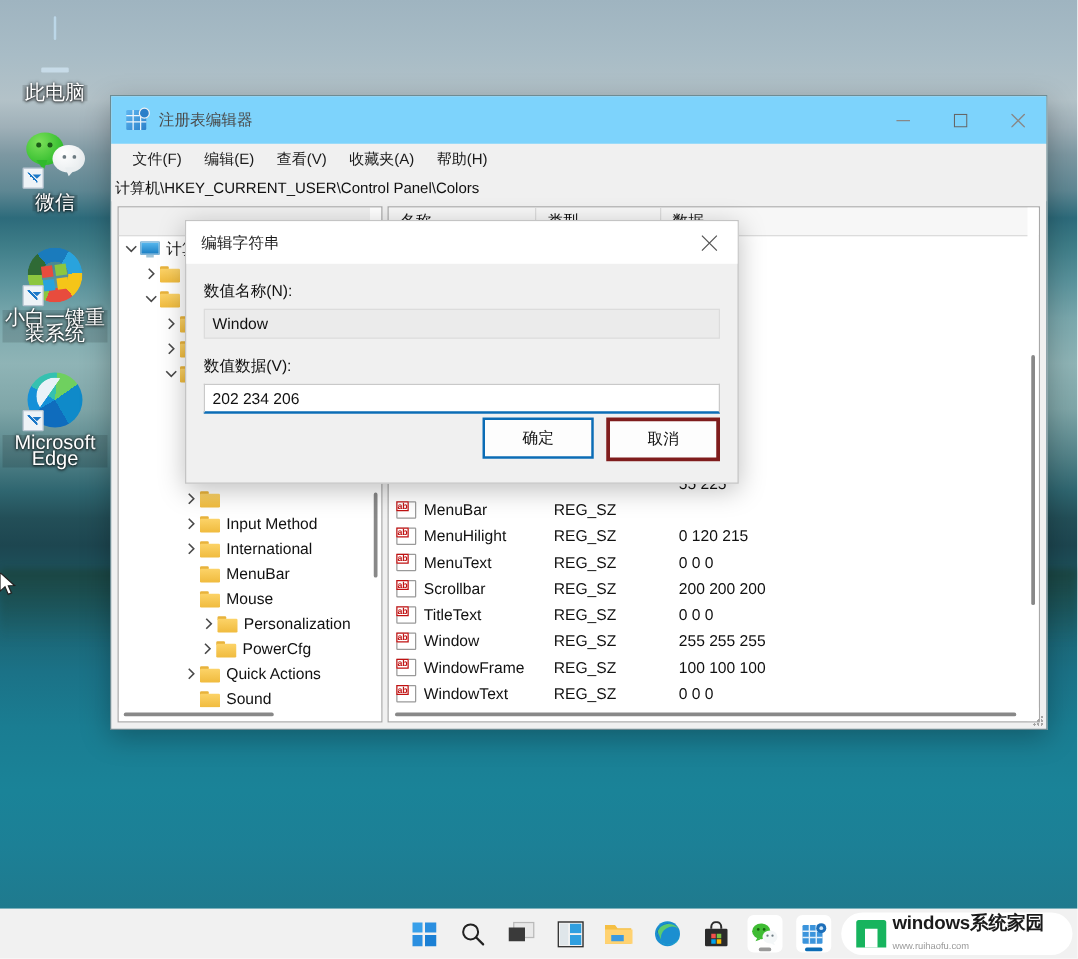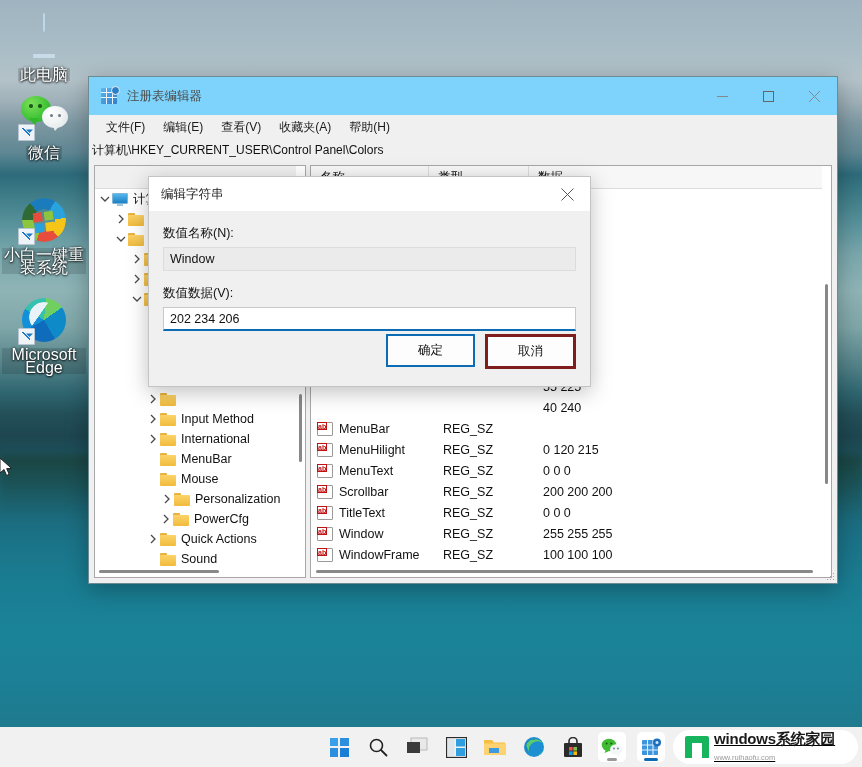--- a/index.html
+++ b/index.html
@@ -219,37 +219,37 @@
   .winlogo i:nth-child(4){background:#1a7fd4;}
 
   #watermark{position:absolute;right:4px;top:3px;height:34px;width:185px;
     background:#fff;border-radius:17px;display:flex;align-items:center;padding-left:12px;
     box-sizing:border-box;}
   .wm-flag{width:24px;height:22px;position:relative;margin-right:5px;flex:0 0 24px;}
   .wm-flag:before{content:"";position:absolute;left:0;top:0;width:24px;height:22px;
     background:#17b45e;border-radius:2px 2px 0 0;}
   .wm-flag:after{content:"";position:absolute;left:7px;top:7px;width:10px;height:15px;
     background:#fff;}
-  .wm-txt{line-height:1;text-decoration:underline;}
+  .wm-txt{line-height:1;}
   .wm-main{font-size:15px;font-weight:bold;color:#1b1b1b;letter-spacing:-.2px;}
   .wm-sub{font-size:7.5px;color:#9a9a9a;margin-top:2px;}
 </style>
 </head>
 <body>
 
 <div id="desktop"></div>
 
 <div class="dicon" style="left:2px;top:14px;">
   <span class="glyph">
     <span class="ic-pc"></span><span class="ic-pc-stand"></span>
   </span>
   <span class="cap">此电脑</span>
 </div>
 
-<div class="dicon" style="left:2px;top:92px;text-align:center;">
+<div class="dicon" style="left:2px;top:102px;text-align:center;">
   <span class="glyph">
     <span class="ic-wc-a"></span>
     <span class="dot" style="left:9px;top:12px;"></span>
     <span class="dot" style="left:18px;top:12px;"></span>
     <span class="ic-wc-b"></span>
     <span class="dotw" style="right:15px;top:22px;"></span>
     <span class="dotw" style="right:7px;top:22px;"></span>
     <span class="shortcut"></span>
   </span>
   <span class="cap">微信</span>
@@ -557,26 +557,20 @@
             <span class="ltype"></span>
             <span class="ldata"></span>
           </div>
           <div class="lrow">
             <span class="abicon" style="visibility:hidden"></span>
             <span class="lname"></span>
             <span class="ltype"></span>
             <span class="ldata">55 225</span>
           </div>
           <div class="lrow">
-            <span class="abicon" style="visibility:hidden"></span>
-            <span class="lname"></span>
-            <span class="ltype"></span>
-            <span class="ldata">40 240</span>
-          </div>
-          <div class="lrow">
             <span class="abicon"></span>
             <span class="lname">MenuBar</span>
             <span class="ltype">REG_SZ</span>
           </div>
           <div class="lrow">
             <span class="abicon"></span>
             <span class="lname">MenuHilight</span>
             <span class="ltype">REG_SZ</span>
             <span class="ldata">0 120 215</span>
           </div>

